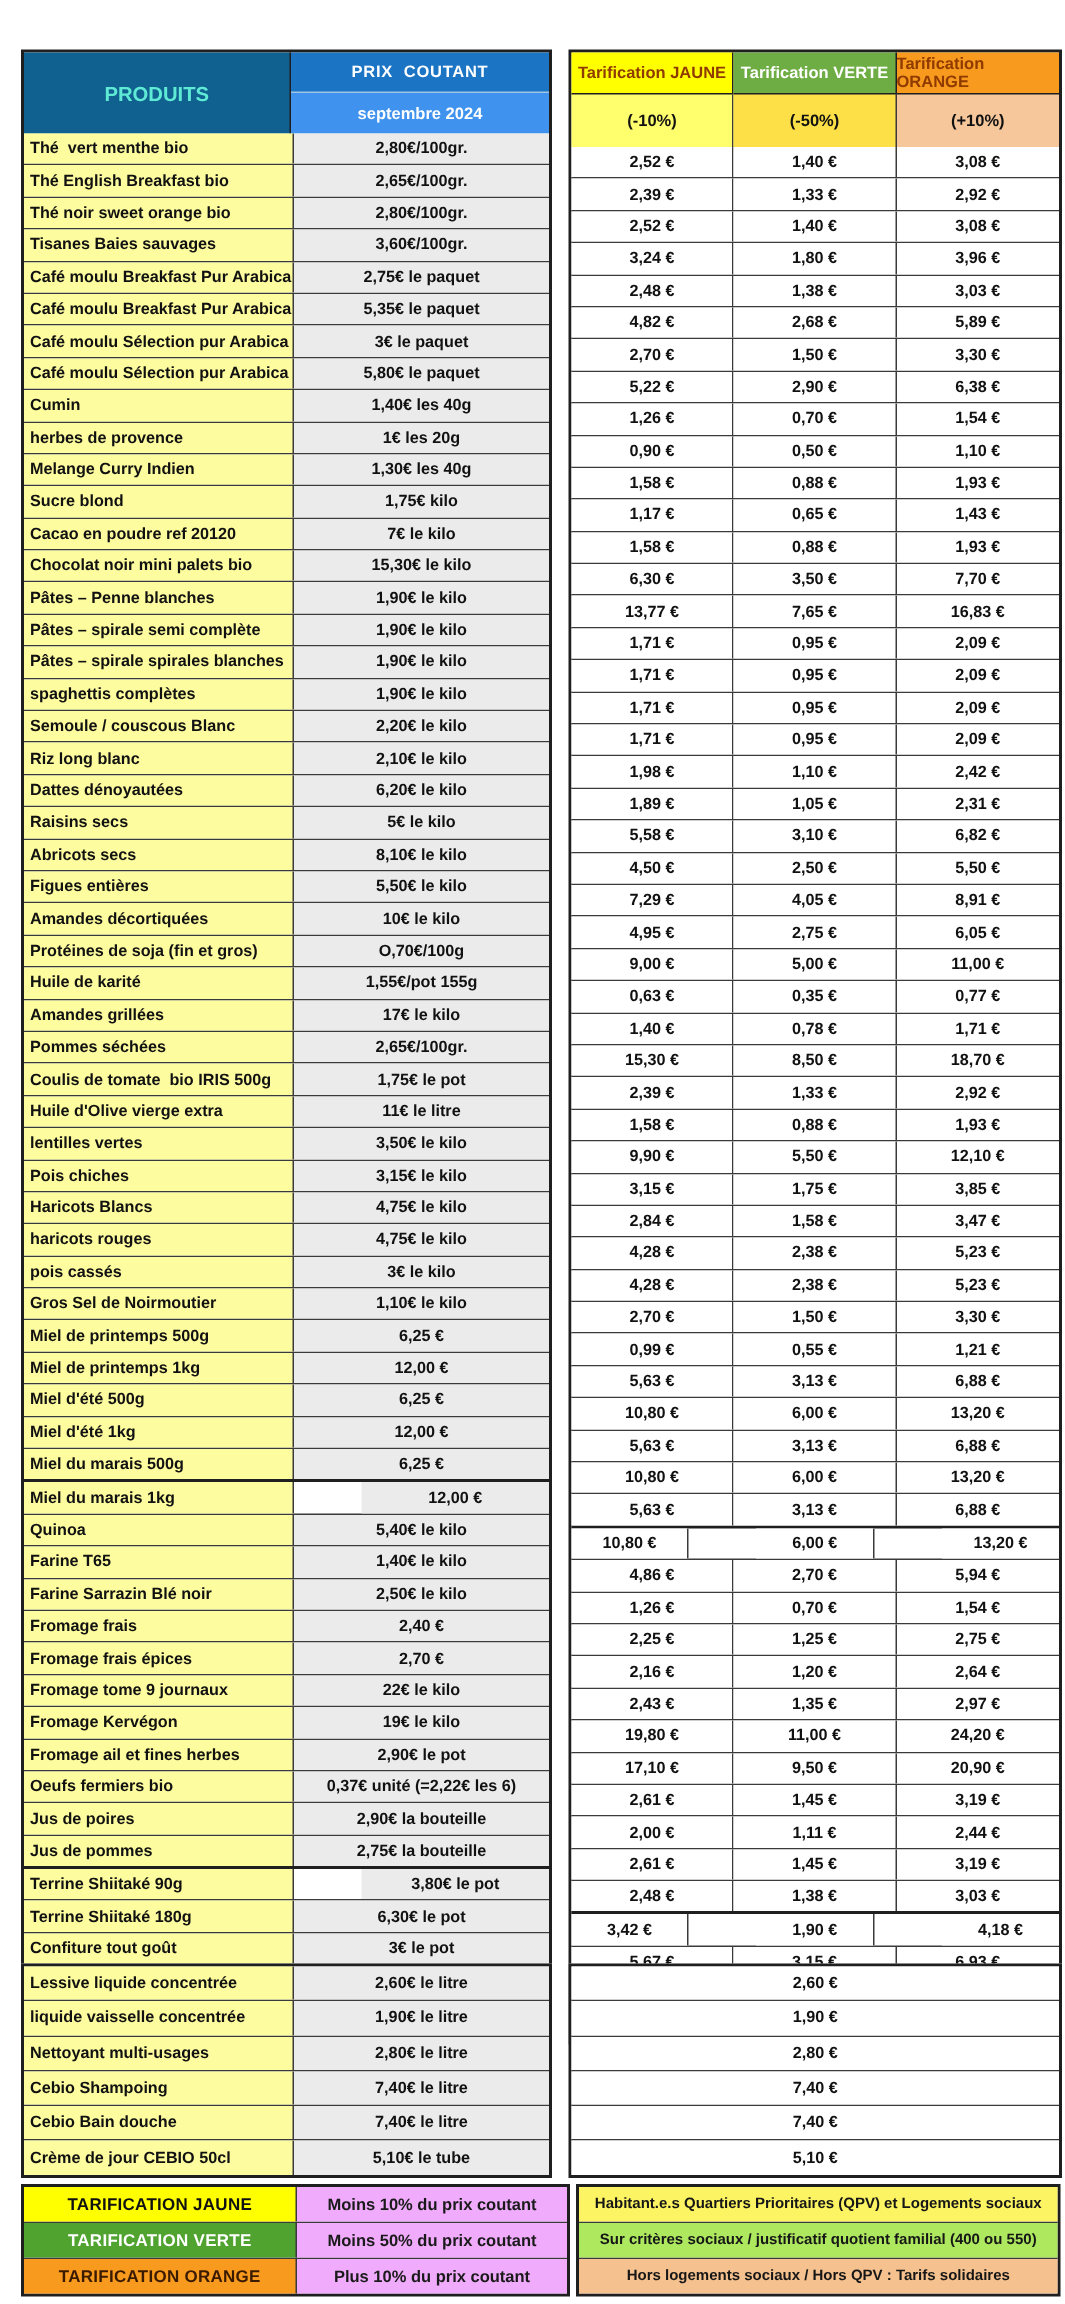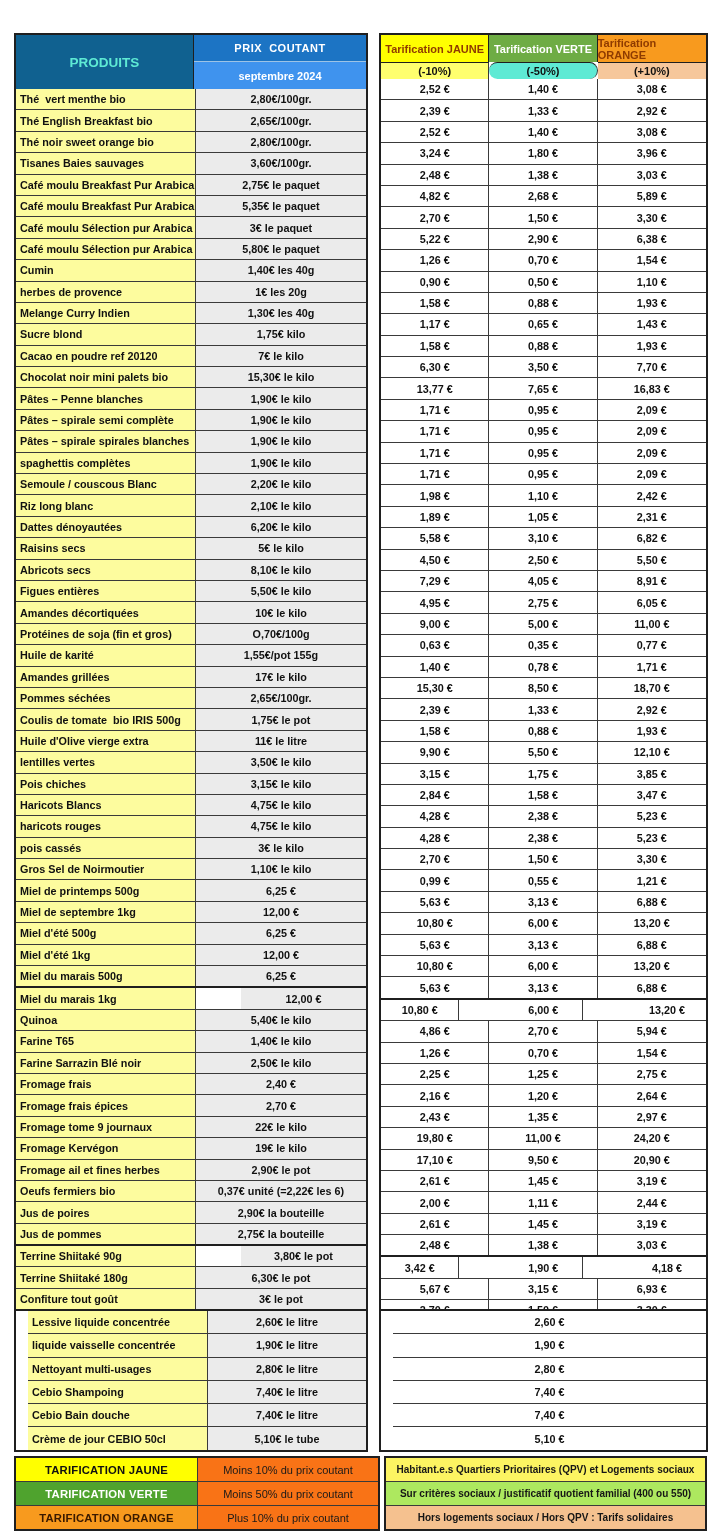--- a/index.html
+++ b/index.html
@@ -22,35 +22,35 @@
   .trow.thick{border-top:2px solid #1f1f1f;gap:45px;}
   .c-prod{width:180px;background:#fdfc9e;justify-content:flex-start;padding-left:4px;
           border-right:1px solid #3a3a3a;white-space:pre;font-size:10.8px;}
   .c-price{flex:1;background:#ebebeb;font-size:10.8px;}
   .spacer-row{height:12px;background:#fff;border-top:1px solid #3a3a3a;}
   
   .c-val{width:110px;background:#fff;border-right:1px solid #3a3a3a;font-size:10.8px;}
   .c-val:last-child{border-right:none;}
   .thead-cell{width:110px;height:27px;border-right:1px solid #1f1f1f;font-size:11px;}
   .thead-cell:last-child{border-right:none;}
-  .tpct-cell{width:110px;height:17px;border-right:1px solid #3a3a3a;border-top:1px solid #1f1f1f;color:#111;}
+  .tpct-cell{width:110px;height:36px;border-right:1px solid #3a3a3a;border-top:1px solid #1f1f1f;color:#111;}
   .tpct-cell:last-child{border-right:none;}
   
   #left-house{left:14px;top:1309px;width:354px;}
   #right-house{left:379px;top:1309px;width:329px;}
-  .hrow{display:flex;height:22.3px;border-top:1px solid #3a3a3a;margin-left:12px;}
+  .hrow{display:flex;height:22.3px;border-top:1px solid #3a3a3a;}
   .hrow.first{border-top:none;}
   .c-hval{flex:1;background:#fff;font-size:10.8px;}
   
   #legend-left{left:14px;top:1456px;width:366px;}
   #legend-right{left:384px;top:1456px;width:323px;}
   .lrow{display:flex;height:23px;border-top:1px solid #3a3a3a;}
   .lrow.first{border-top:none;}
   .c-llabel{width:182px;border-right:1px solid #3a3a3a;font-size:11.3px;letter-spacing:.2px;}
-  .c-lrule{flex:1;background:#f97316;font-weight:normal;font-size:11px;color:#1a1a1a;text-align:center;}
+  .c-lrule{flex:1;background:#f0abfc;font-weight:bold;font-size:11px;color:#1a1a1a;text-align:center;}
   .c-laud{flex:1;font-size:10px;color:#161616;}
 </style>
 </head>
 <body>
 
 <div id="left-main" class="tbl">
   <div class="flexrow">
     <div class="cell hdr-produits">PRODUITS</div>
     <div class="hdr-prix">
       <div class="cell hdr-prix-top">PRIX  COUTANT</div>
@@ -204,21 +204,21 @@
       </div>
       <div class="trow">
         <div class="cell c-prod">Gros Sel de Noirmoutier</div>
         <div class="cell c-price">1,10€ le kilo</div>
       </div>
       <div class="trow">
         <div class="cell c-prod">Miel de printemps 500g</div>
         <div class="cell c-price">6,25 €</div>
       </div>
       <div class="trow">
-        <div class="cell c-prod">Miel de septembre 1kg</div>
+        <div class="cell c-prod">Miel de printemps 1kg</div>
         <div class="cell c-price">12,00 €</div>
       </div>
       <div class="trow">
         <div class="cell c-prod">Miel d'été 500g</div>
         <div class="cell c-price">6,25 €</div>
       </div>
       <div class="trow">
         <div class="cell c-prod">Miel d'été 1kg</div>
         <div class="cell c-price">12,00 €</div>
       </div>
@@ -295,21 +295,21 @@
 </div>
 
 <div id="right-main" class="tbl">
   <div class="flexrow" id="tariff-headers">
       <div class="cell thead-cell" style="background: rgb(255, 255, 0); color: rgb(143, 59, 0);">Tarification JAUNE</div>
       <div class="cell thead-cell" style="background: rgb(110, 172, 68); color: rgb(255, 255, 255);">Tarification VERTE</div>
       <div class="cell thead-cell" style="background: rgb(248, 154, 30); color: rgb(143, 59, 0);">Tarification ORANGE</div>
     </div>
   <div class="flexrow" id="tariff-pcts">
       <div class="cell tpct-cell" style="background: rgb(255, 255, 110);">(-10%)</div>
-      <div class="cell tpct-cell" style="background: #5eead4; border-radius: 10px;">(-50%)</div>
+      <div class="cell tpct-cell" style="background: #fde047;">(-50%)</div>
       <div class="cell tpct-cell" style="background: rgb(246, 199, 155);">(+10%)</div>
     </div>
   <div id="main-rows-right">
       <div class="trow first">
         <div class="cell c-val">2,52 €</div>
         <div class="cell c-val">1,40 €</div>
         <div class="cell c-val">3,08 €</div>
       </div>
       <div class="trow">
         <div class="cell c-val">2,39 €</div>

